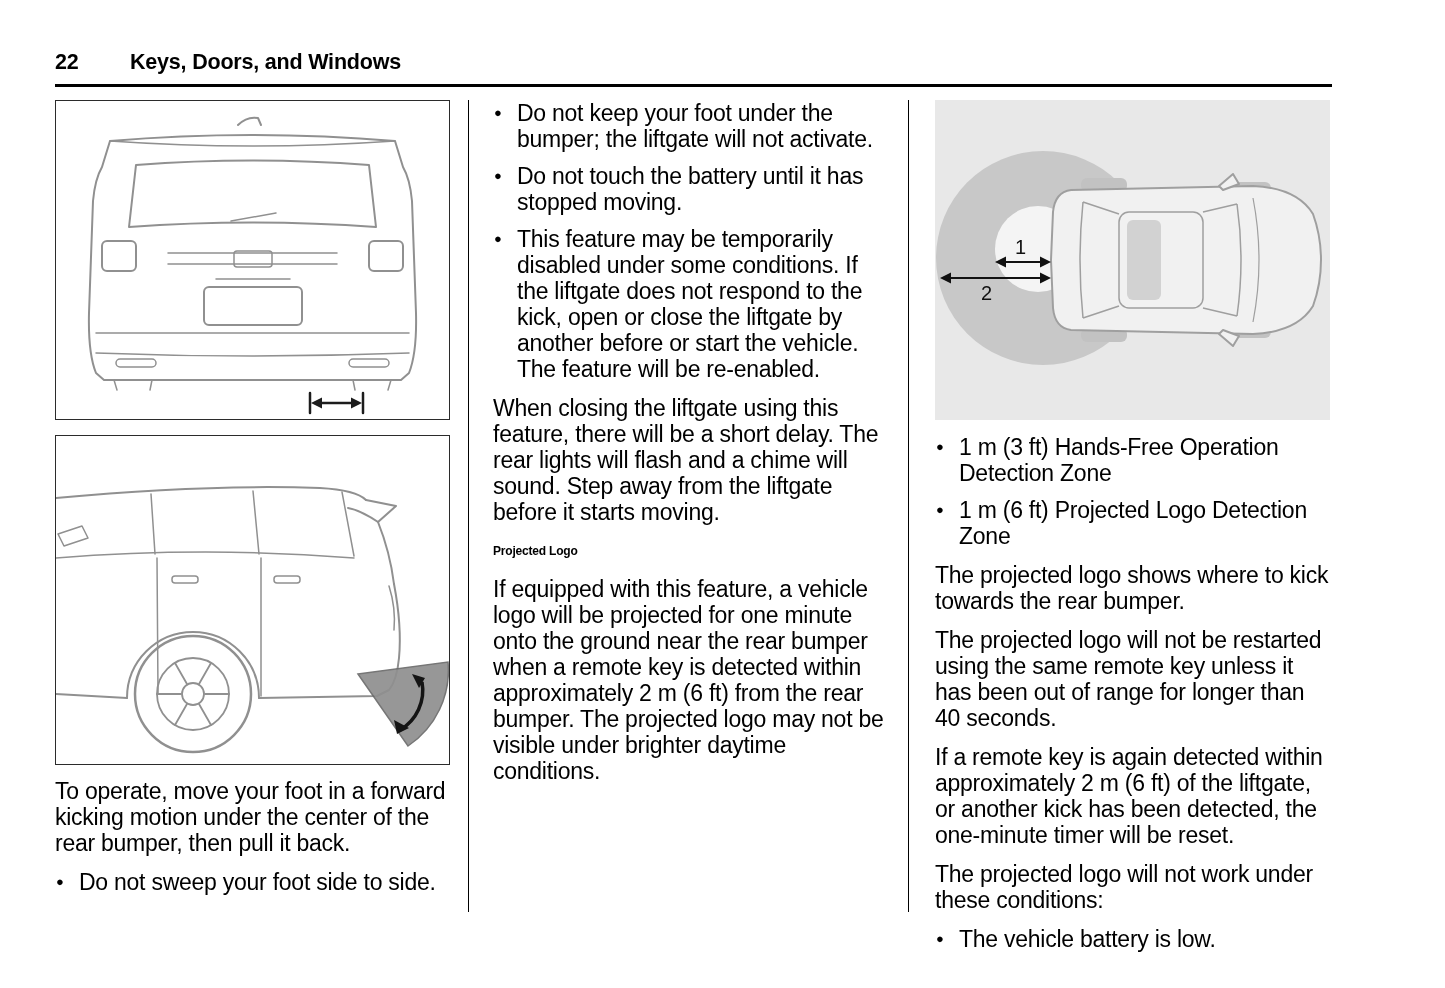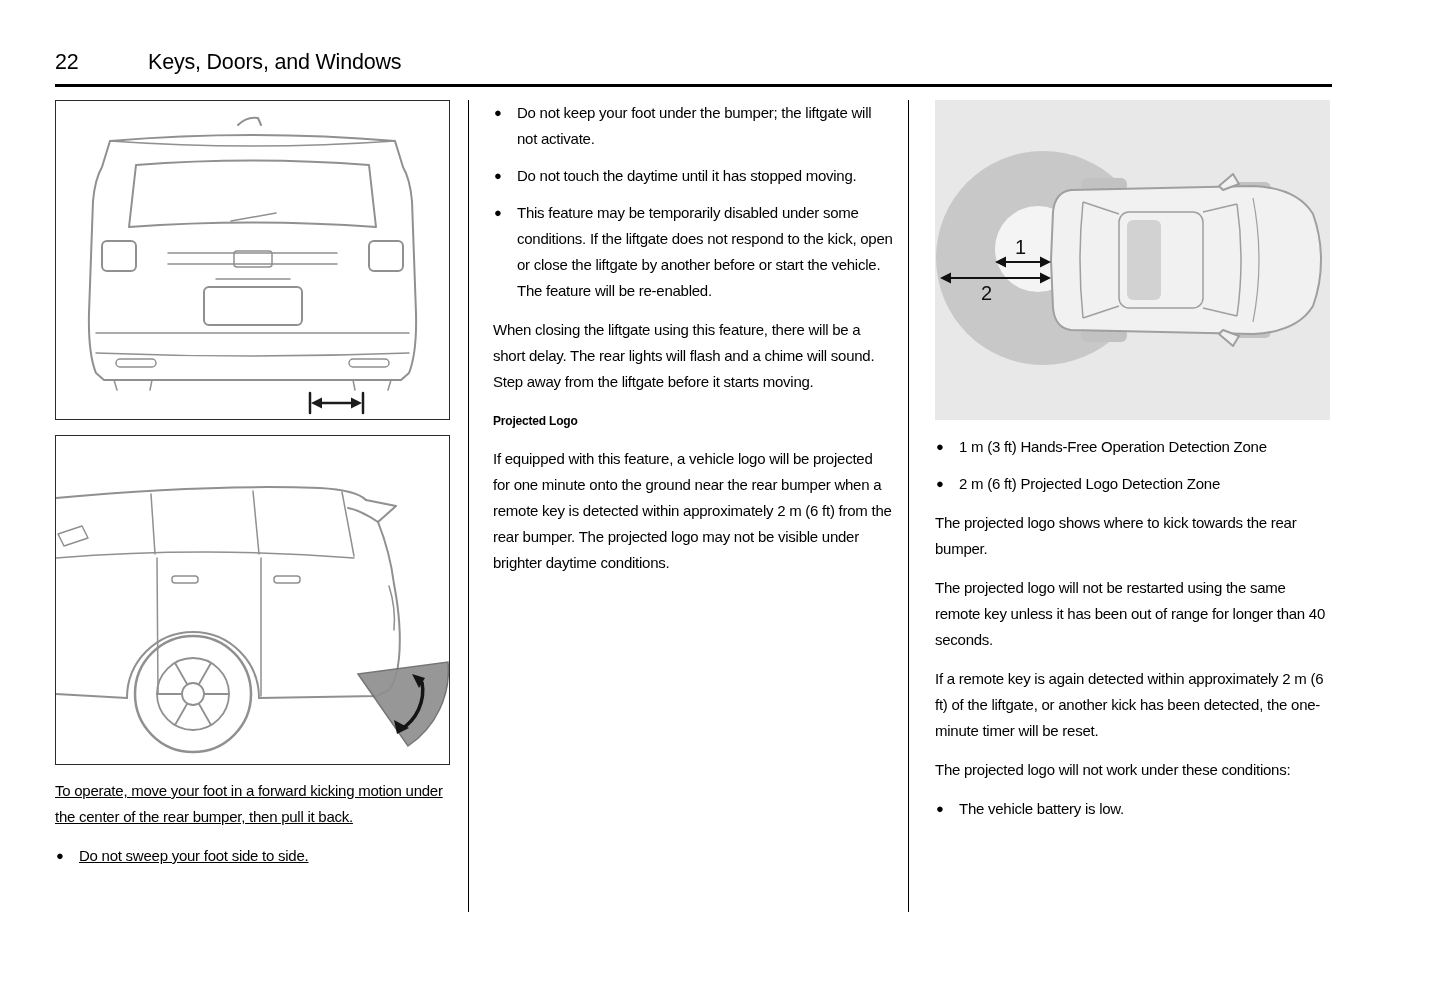--- a/index.html
+++ b/index.html
@@ -9,43 +9,43 @@
     position: relative;
     font-family: "Liberation Sans", sans-serif;
     color: #000;
     overflow: hidden;
   }
 
   
   .page-header {
     position: absolute; left: 55px; top: 50px; width: 1277px;
     display: flex; align-items: baseline;
-    font-weight: normal; font-size: 21.5px; letter-spacing: -0.2px; gap: 18px;
+    font-weight: bold; font-size: 21.5px; letter-spacing: -0.2px;
   }
   .page-header .page-num { width: 75px; }
   .header-rule {
     position: absolute; left: 55px; top: 84px;
     width: 1277px; height: 3px; background: #000;
   }
 
   
   .col { position: absolute; top: 100px; }
-  .col-left  { left: 55px;  width: 395px; text-decoration: underline; }
+  .col-left  { left: 55px;  width: 395px; }
   .col-mid   { left: 493px; width: 400px; }
   .col-right { left: 935px; width: 398px; }
   .vdiv {
     position: absolute; top: 100px; height: 812px; width: 1px;
     background: #000;
   }
   .vdiv-1 { left: 468px; }
   .vdiv-2 { left: 908px; }
 
   
   p, li {
-    font-size: 15px; line-height: 26px; letter-spacing: -0.25px;
+    font-size: 23px; line-height: 26px; letter-spacing: -0.25px;
   }
   p { margin: 0 0 13px 0; }
   h2 {
     font-size: 12px; line-height: 26px; letter-spacing: -0.2px;
     font-weight: bold; margin: 6px 0 12px 0;
   }
   ul.bullets { list-style: none; margin: 0 0 13px 0; }
   ul.bullets li { position: relative; padding-left: 24px; margin-bottom: 11px; }
   ul.bullets li::before {
     content: "\25CF";
@@ -172,21 +172,21 @@
   <p>To operate, move your foot in a forward kicking motion under the center of the rear bumper, then pull it back.</p>
 
   <ul class="bullets">
     <li>Do not sweep your foot side to side.</li>
   </ul>
 </div>
 
 <div class="col col-mid">
   <ul class="bullets">
     <li>Do not keep your foot under the bumper; the liftgate will not activate.</li>
-    <li>Do not touch the daytime until it has stopped moving.</li>
+    <li>Do not touch the battery until it has stopped moving.</li>
     <li>This feature may be temporarily disabled under some conditions. If the liftgate does not respond to the kick, open or close the liftgate by another before or start the vehicle. The feature will be re-enabled.</li>
   </ul>
 
   <p>When closing the liftgate using this feature, there will be a short delay. The rear lights will flash and a chime will sound. Step away from the liftgate before it starts moving.</p>
 
   <h2>Projected Logo</h2>
 
   <p>If equipped with this feature, a vehicle logo will be projected for one minute onto the ground near the rear bumper when a remote key is detected within approximately 2 m (6 ft) from the rear bumper. The projected logo may not be visible under brighter daytime conditions.</p>
 </div>
 
@@ -230,21 +230,21 @@
         <path d="M14 178 L107 178" fill="none"></path>
         <path d="M5 178 l11 -5.5 l0 11 z" stroke="none"></path>
         <path d="M116 178 l-11 -5.5 l0 11 z" stroke="none"></path>
         <text class="svg-label" x="46" y="200" stroke="none">2</text>
       </g>
     </svg>
   </figure>
 
   <ul class="bullets">
     <li>1 m (3 ft) Hands-Free Operation Detection Zone</li>
-    <li>2 m (6 ft) Projected Logo Detection Zone</li>
+    <li>1 m (6 ft) Projected Logo Detection Zone</li>
   </ul>
 
   <p>The projected logo shows where to kick towards the rear bumper.</p>
   <p>The projected logo will not be restarted using the same remote key unless it has been out of range for longer than 40 seconds.</p>
   <p>If a remote key is again detected within approximately 2 m (6 ft) of the liftgate, or another kick has been detected, the one-minute timer will be reset.</p>
   <p>The projected logo will not work under these conditions:</p>
 
   <ul class="bullets">
     <li>The vehicle battery is low.</li>
   </ul>

